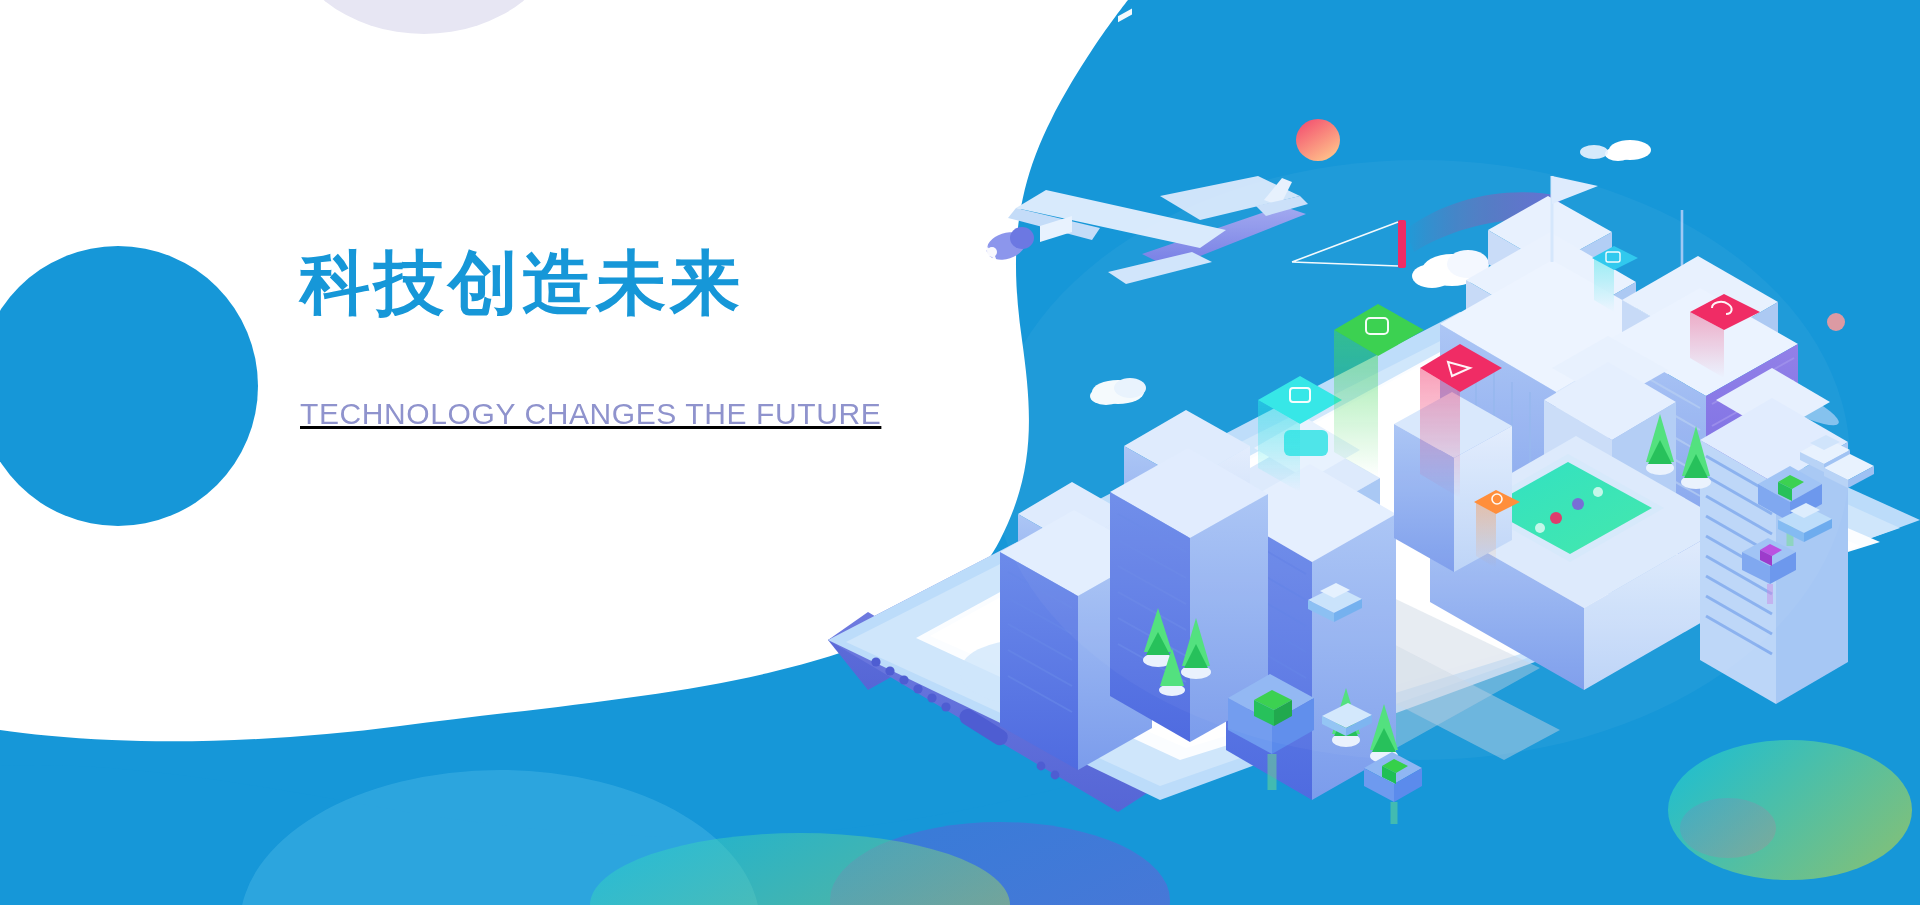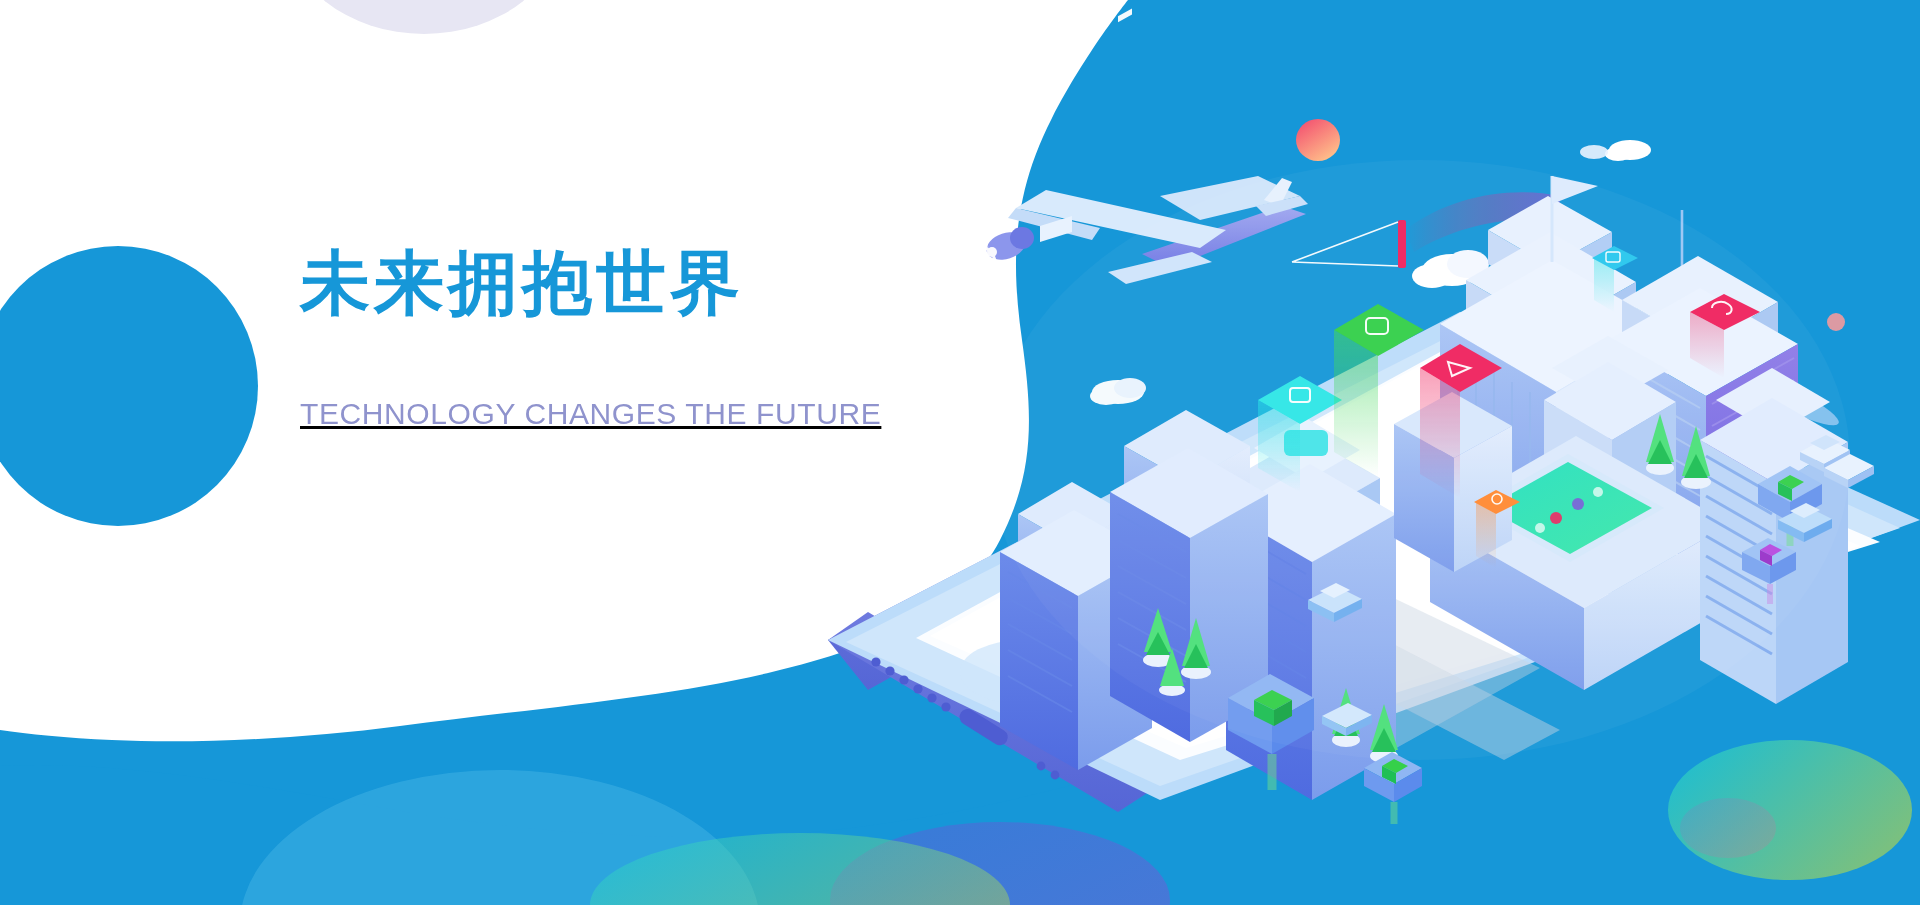--- a/index.html
+++ b/index.html
@@ -629,20 +629,20 @@
         </g>
       </g>
 
     </g>
 
     <ellipse cx="1420" cy="460" rx="430" ry="300" fill="#FFFFFF" opacity="0.04"></ellipse>
   </svg>
 
   <div id="copy-block">
     <h1>
-      <div class="headline-line">未来拥抱世界</div>
+      <div class="headline-line">科技创造未来</div>
     </h1>
     <div id="subtitle">
       <div class="sub-line">TECHNOLOGY CHANGES THE FUTURE</div>
     </div>
   </div>
 
 </div>
 
 </body></html>

